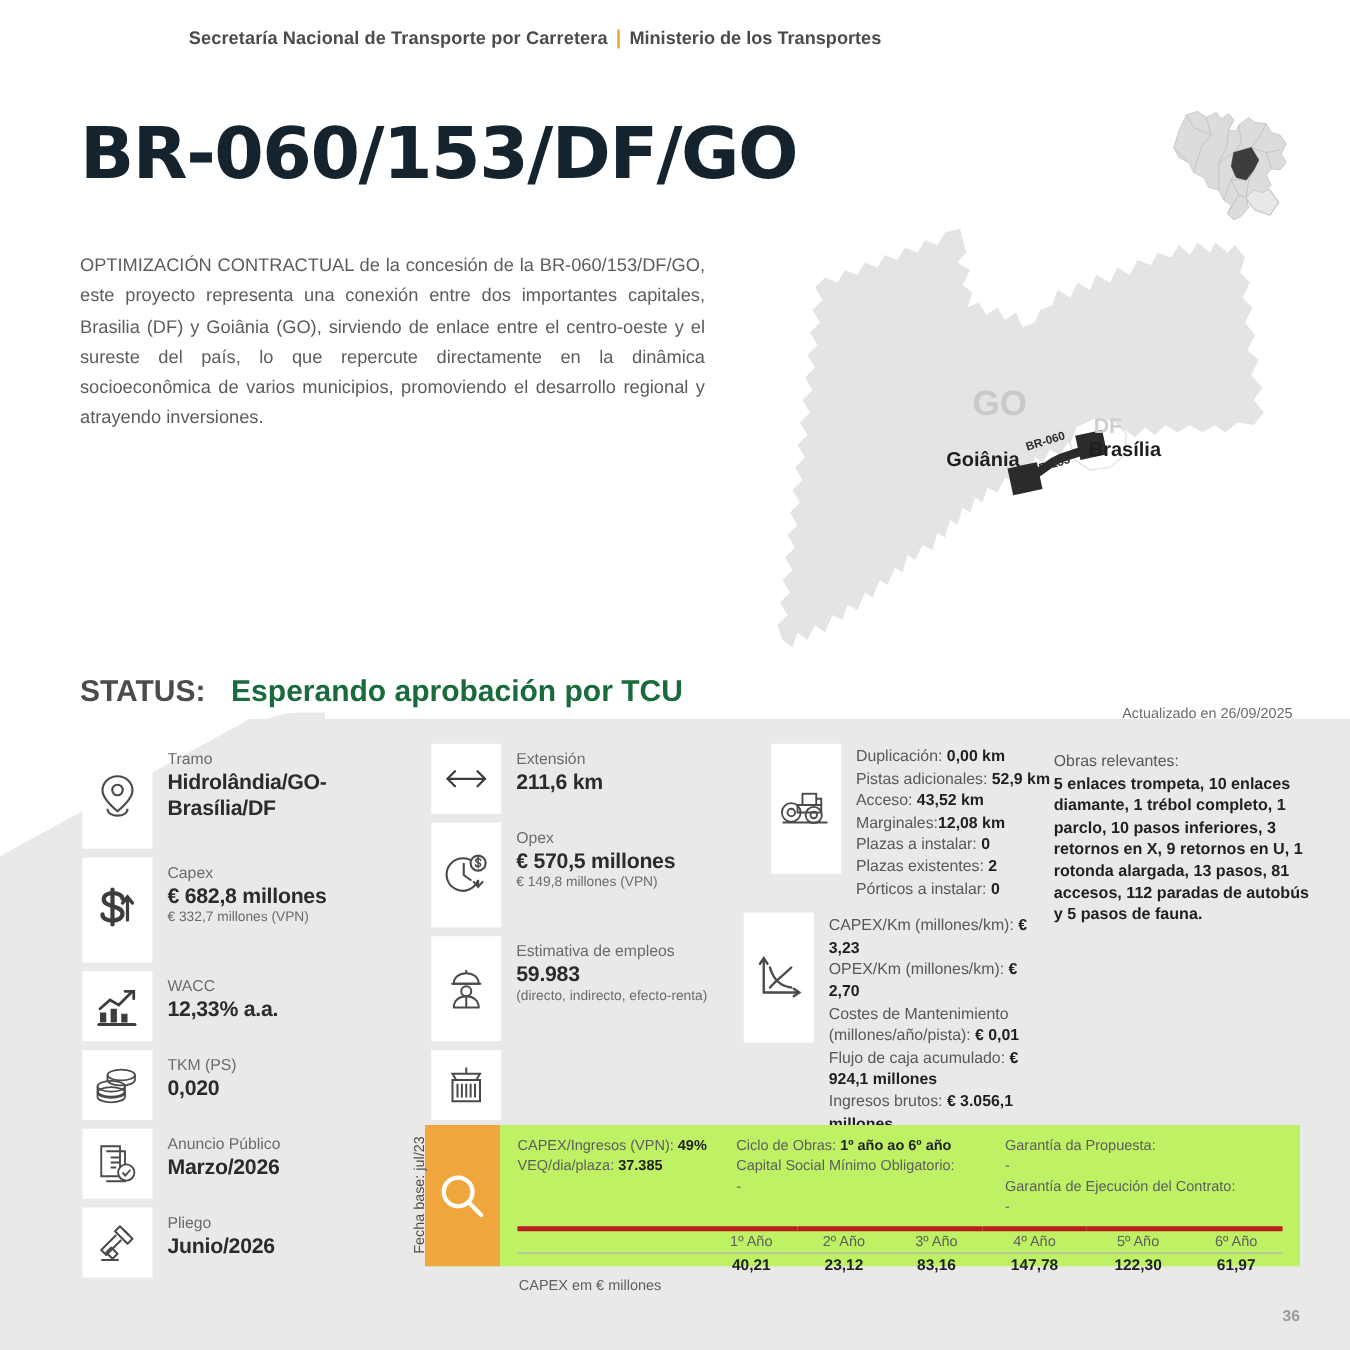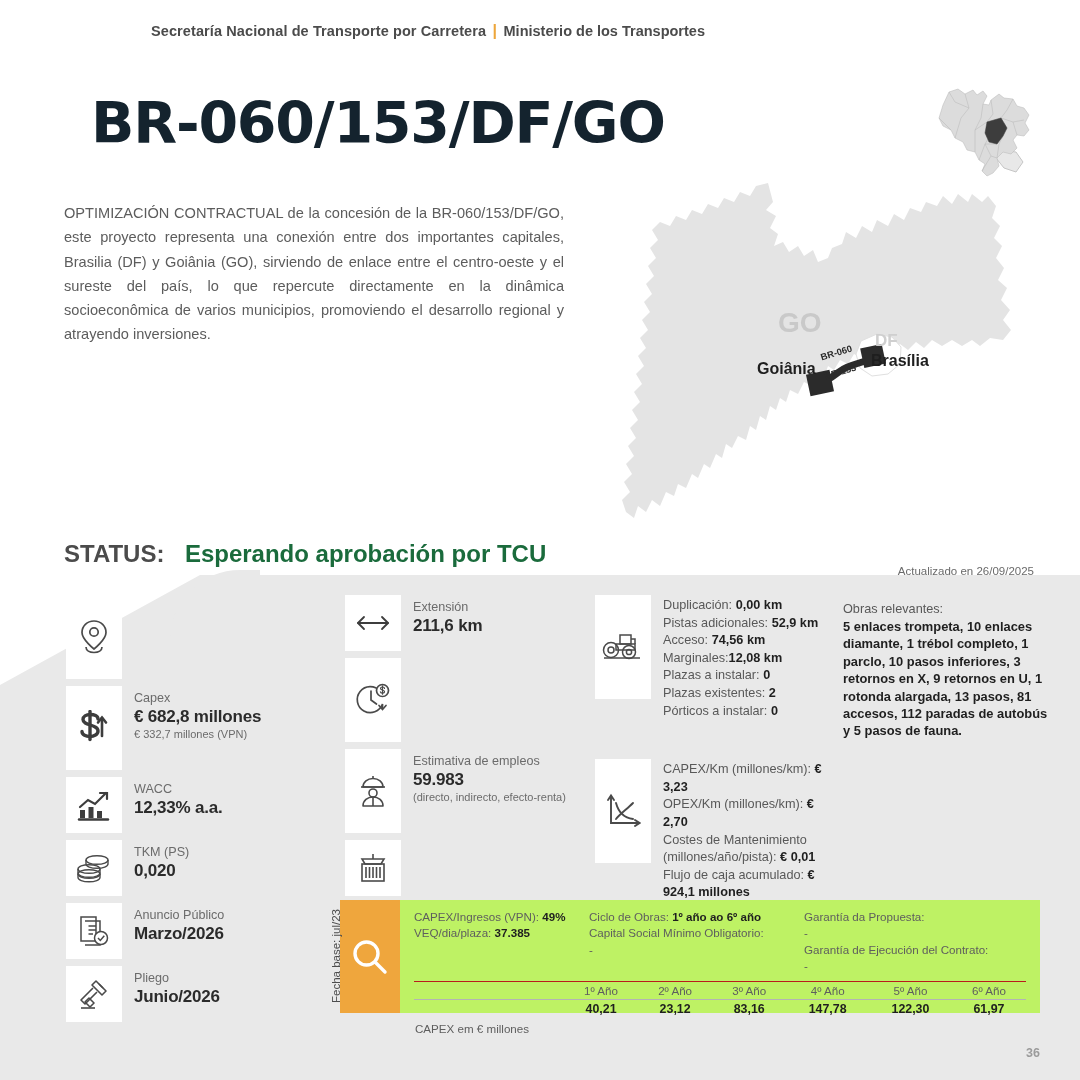--- a/index.html
+++ b/index.html
@@ -28,21 +28,21 @@
   
   #topbar{
     position:absolute; top:22px; left:0; width:856px;
     text-align:center; z-index:5;
   }
   #topbar .t1{ font-size:14.5px; font-weight:bold; color:#4b4b4b; letter-spacing:.1px;}
   #topbar .sep{ color:#eda63b; font-weight:bold; padding:0 2px;}
   #topbar .t2{ font-size:14.5px; font-weight:bold; color:#4b4b4b;}
 
   
-  #title-block{ position:absolute; left:64px; top:93px; z-index:6;margin-left:27px;}
+  #title-block{ position:absolute; left:64px; top:93px; z-index:6;}
   #main-title{
     font-size:57px; font-weight:bold; color:#14232e;
     letter-spacing:-1.2px; line-height:60px;
     font-family:"DejaVu Sans", sans-serif;
   }
   #sub-title{
     font-size:27px; color:#e8a33d; margin-top:2px; line-height:32px;
     letter-spacing:-0.2px;
   }
 
@@ -122,21 +122,21 @@
   }
   #panel-body{ flex:1; padding:9px 14px 0 14px; position:relative;}
   .prow{ display:flex; }
   .pcol-a{ width:175px;}
   .pcol-b{ width:215px;}
   .pcol-c{ flex:1;}
   .pl{ font-size:11.6px; color:#5e5e5e; line-height:16.4px;}
   .pl b{ color:#1f1f1f;}
   .tbl{ margin-top:6px; width:100%; border-collapse:collapse;}
   .tbl td{ font-size:11.6px; padding:2px 0; text-align:center;}
-  .tbl tr.hdr td{ color:#5e5e5e; border-top:1px solid #b91c1c; border-bottom:1px solid #b4b4b4;}
+  .tbl tr.hdr td{ color:#5e5e5e; border-top:4px solid #b91c1c; border-bottom:1px solid #b4b4b4;}
   .tbl tr.vals td{ color:#1f1f1f; font-weight:bold; font-size:12.4px;}
   .tbl td.lead{ width:150px; text-align:left;}
   #capex-foot{
     position:absolute; left:415px; top:1022px; font-size:11.6px; color:#5e5e5e; z-index:6;
   }
   #pageno{
     position:absolute; right:40px; bottom:20px; font-size:12.5px;
     color:#9b9b9b; font-weight:bold; z-index:6;margin-left:13px;
   }
   svg{ display:block; }
@@ -229,20 +229,24 @@
   <div class="col" id="col1">
 
     <div class="row">
       <div class="ibox tall">
         <svg width="34" height="38" viewBox="0 0 34 38" fill="none" stroke="#4a4a4a" stroke-width="1.7">
           <path d="M17 3 C10 3 5 8.2 5 14.5 C5 21.5 17 31 17 31 C17 31 29 21.5 29 14.5 C29 8.2 24 3 17 3 Z"></path>
           <circle cx="17" cy="14" r="4.2"></circle>
           <path d="M9 29 C9 32.5 12.5 34.5 17 34.5 C21.5 34.5 25 32.5 25 29"></path>
         </svg>
       </div>
+      <div class="rtxt">
+        <div class="lbl">Tramo</div>
+        <div class="val">Hidrolândia/GO-Brasília/DF</div>
+      </div>
     </div>
 
     <div class="row">
       <div class="ibox tall">
         <svg width="34" height="36" viewBox="0 0 34 36" fill="none" stroke="#3d3d3d" stroke-width="3.4" stroke-linecap="round">
           <path d="M21 9 C21 6 17 4.5 13.5 4.5 C9 4.5 6 6.5 6 9.5 C6 16 21 14 21 21 C21 24.5 17 26.5 13 26.5 C9 26.5 5 25 5 21.5"></path>
           <path d="M13 1.5 L13 29.5" stroke-width="3.4"></path>
           <path d="M25 26 L25 8" stroke-width="2.6"></path>
           <path d="M21 12.5 L25 7.5 L29 12.5" stroke-width="2.6" fill="none"></path>
         </svg>
@@ -341,20 +345,25 @@
       <div class="ibox tall">
         <svg width="36" height="36" viewBox="0 0 36 36" fill="none" stroke="#4a4a4a" stroke-width="1.7" stroke-linecap="round">
           <path d="M25 9 A13 13 0 1 0 27.5 22 L27.5 26"></path>
           <path d="M24 23.5 L27.5 27.5 L31 23.5"></path>
           <path d="M16 9 L16 18 L21.5 22"></path>
           <circle cx="27.5" cy="8.5" r="6" fill="#ffffff"></circle>
           <path d="M29.5 6.4 C29.5 5.5 28.6 5 27.5 5 C26.4 5 25.5 5.6 25.5 6.5 C25.5 8.3 29.5 7.7 29.5 9.6 C29.5 10.6 28.6 11.2 27.4 11.2 C26.3 11.2 25.4 10.7 25.4 9.8" stroke-width="1.2"></path>
           <path d="M27.5 3.8 L27.5 12.2" stroke-width="1.2"></path>
         </svg>
       </div>
+      <div class="rtxt">
+        <div class="lbl">Opex</div>
+        <div class="val">€ 570,5 millones</div>
+        <div class="note">€ 149,8 millones (VPN)</div>
+      </div>
     </div>
 
     <div class="row">
       <div class="ibox tall">
         <svg width="32" height="36" viewBox="0 0 32 36" fill="none" stroke="#4a4a4a" stroke-width="1.6" stroke-linejoin="round">
           <path d="M16 3 L16 6"></path>
           <path d="M6 14 C6 9 10.5 5.5 16 5.5 C21.5 5.5 26 9 26 14 Z"></path>
           <path d="M4 14 L28 14"></path>
           <circle cx="16" cy="20" r="4"></circle>
           <path d="M6 33 C6 27.5 10.5 24 16 24 C21.5 24 26 27.5 26 33 Z"></path>
@@ -375,37 +384,37 @@
           <path d="M9 12 L25 12 L28 7 L6 7 Z"></path>
           <rect x="6" y="12" width="22" height="17"></rect>
           <path d="M10 15 L10 26 M13.5 15 L13.5 26 M17 15 L17 26 M20.5 15 L20.5 26 M24 15 L24 26"></path>
         </svg>
       </div>
     </div>
   </div>
 
   <div class="col" id="col3">
 
-    <div class="row" style="margin-bottom:39px;">
+    <div class="row" style="margin-bottom:10px;justify-content:flex-end;">
       <div class="ibox xtall">
         <svg width="42" height="30" viewBox="0 0 42 30" fill="none" stroke="#4a4a4a" stroke-width="1.5">
           <rect x="18" y="3" width="11" height="9"></rect>
           <path d="M29 7 L33 7 L33 12"></path>
           <path d="M14 12 L33 12 L33 18 L14 18 Z"></path>
           <circle cx="9" cy="18" r="7.5"></circle>
           <circle cx="9" cy="18" r="3"></circle>
           <circle cx="27" cy="20" r="6.5"></circle>
           <circle cx="27" cy="20" r="2.6"></circle>
           <path d="M2 26 L38 26"></path>
         </svg>
       </div>
       <div class="factlist">
         <div class="fl"><span>Duplicación:</span> <b>0,00 km</b></div>
         <div class="fl"><span>Pistas adicionales:</span> <b>52,9 km</b></div>
-        <div class="fl"><span>Acceso:</span> <b>74,56 km</b></div>
+        <div class="fl"><span>Acceso:</span> <b>43,52 km</b></div>
         <div class="fl"><span>Marginales:</span><b>12,08 km</b></div>
         <div class="fl"><span>Plazas a instalar:</span> <b>0</b></div>
         <div class="fl"><span>Plazas existentes:</span> <b>2</b></div>
         <div class="fl"><span>Pórticos a instalar:</span> <b>0</b></div>
       </div>
     </div>
 
     <div class="row">
       <div class="ibox xtall">
         <svg width="36" height="36" viewBox="0 0 36 36" fill="none" stroke="#4a4a4a" stroke-width="1.9" stroke-linecap="round">

